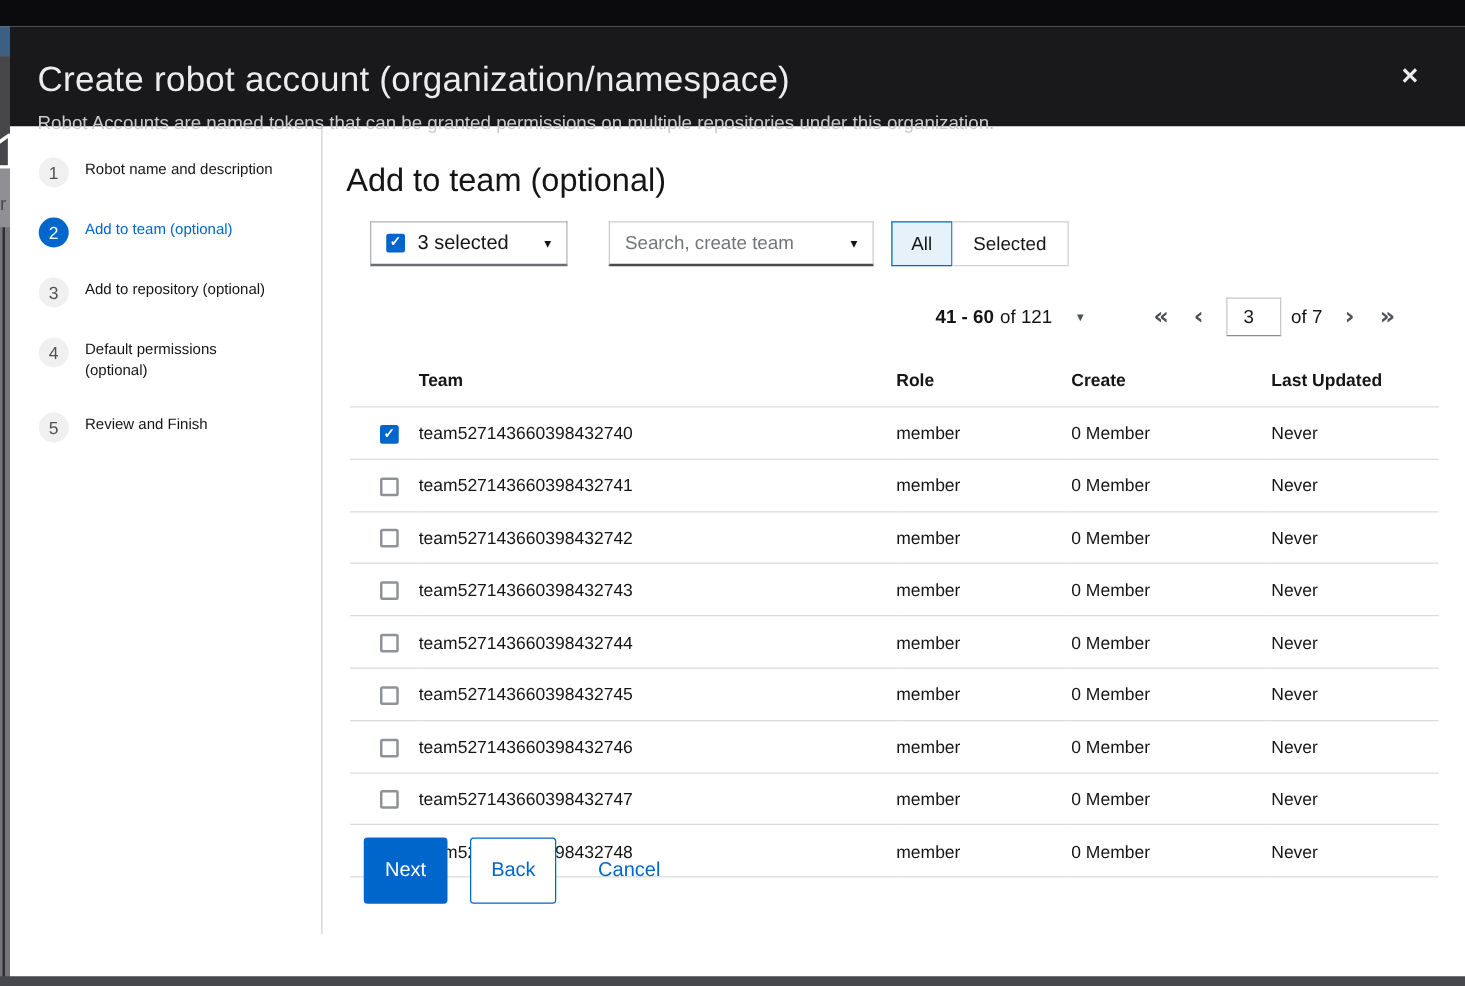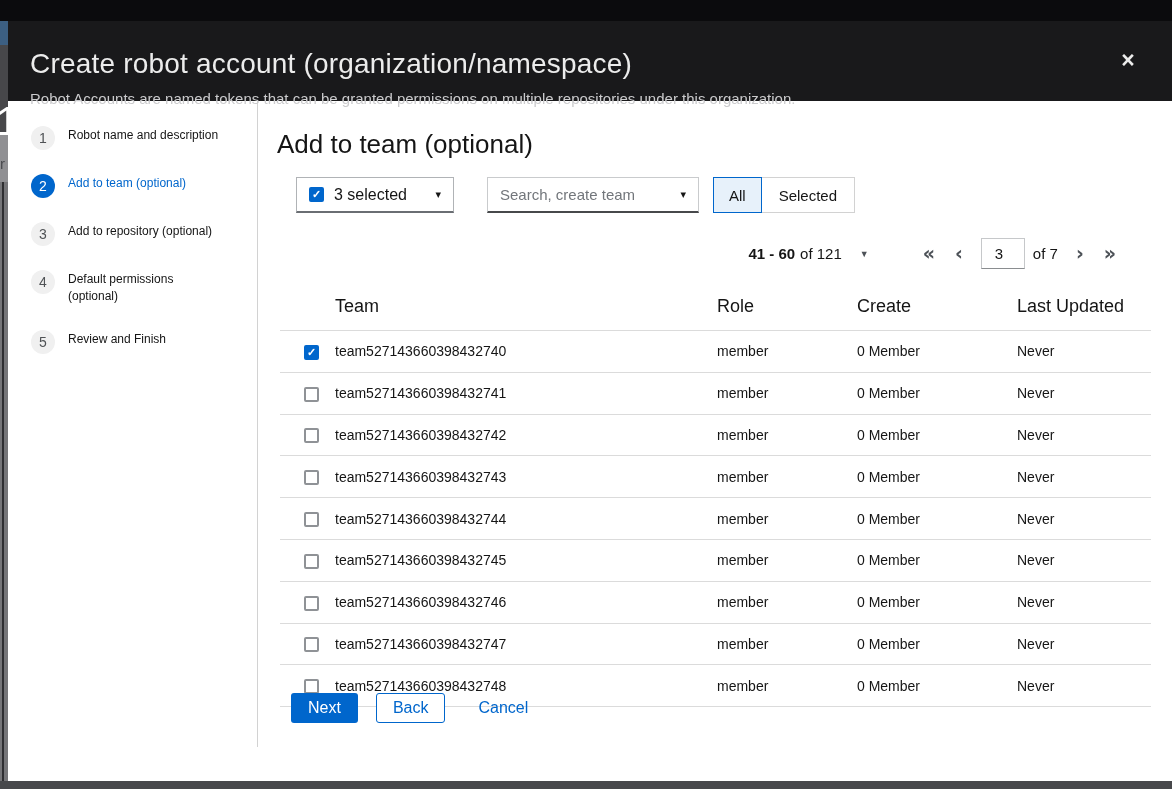--- a/index.html
+++ b/index.html
@@ -63,37 +63,37 @@
   .page-range b { font-weight:700; margin-right:5px; }
   .range-caret { font-size:9px; color:#4d5258; margin-left:18px; }
   .pager { display:flex; align-items:center; margin-left:44px; }
   .pager-btn { background:none; border:none; color:#4d5258; font-size:19px; font-weight:700; cursor:pointer;
                padding:0 10px; line-height:1; font-family:"DejaVu Sans",sans-serif; }
   .page-input { width:44px; height:31px; border:1px solid #c6c8ca; border-bottom-color:#8a8d90; margin:0 8px;
                 font-size:15px; padding-left:13px; font-family:"Liberation Sans",sans-serif; color:#151515; outline:none; }
   .pages-of { font-size:15px; color:#151515; margin-right:8px; }
 
   .team-table { margin:13px 0 0 3px; width:871px; border-collapse:collapse; table-layout:fixed; }
-  .team-table th { text-align:left; font-size:18px; font-weight:400; color:#151515; padding:13px 8px 13px 0;
+  .team-table th { text-align:left; font-size:14px; font-weight:700; color:#151515; padding:13px 8px 13px 0;
                    border-bottom:1px solid #dbdbdb; }
   .team-table td { font-size:14px; color:#151515; padding:12px 8px 12px 0; border-bottom:1px solid #dbdbdb; }
   .col-check { width:55px; }
   .col-team { width:382px; }
   .col-role { width:140px; }
   .col-members { width:160px; }
   .cell-check { padding-left:24px !important; }
 
   .checkbox { display:inline-flex; width:15px; height:15px; border:2px solid #8f9296; border-radius:2px; background:#fff;
               align-items:center; justify-content:center; cursor:pointer; vertical-align:middle; }
   .checkbox .check { display:none; color:#fff; font-size:11px; line-height:1; font-weight:700; }
   .checkbox.checked { background:#0066cc; border-color:#0066cc; }
   .checkbox.checked .check { display:block; }
 
   .wizard-footer { position:absolute; left:33px; bottom:24px; display:flex; align-items:center; }
-  .btn { font-size:16px; font-family:"Liberation Sans",sans-serif; border-radius:3px; cursor:pointer; height:30px;margin-top:41px; }
+  .btn { font-size:16px; font-family:"Liberation Sans",sans-serif; border-radius:3px; cursor:pointer; height:53px;margin-top:41px; }
   .btn-next { background:#0066cc; color:#fff; border:none; padding:0 17px; }
   .btn-back { background:#fff; color:#0066cc; border:1px solid #0066cc; padding:0 16px; margin-left:18px; }
   .btn-cancel { background:none; border:none; color:#0066cc; padding:0; margin-left:33px; }
 </style>
 </head>
 <body>
 
 <div class="top-bar"></div>
 
 <div class="edge-strip">

